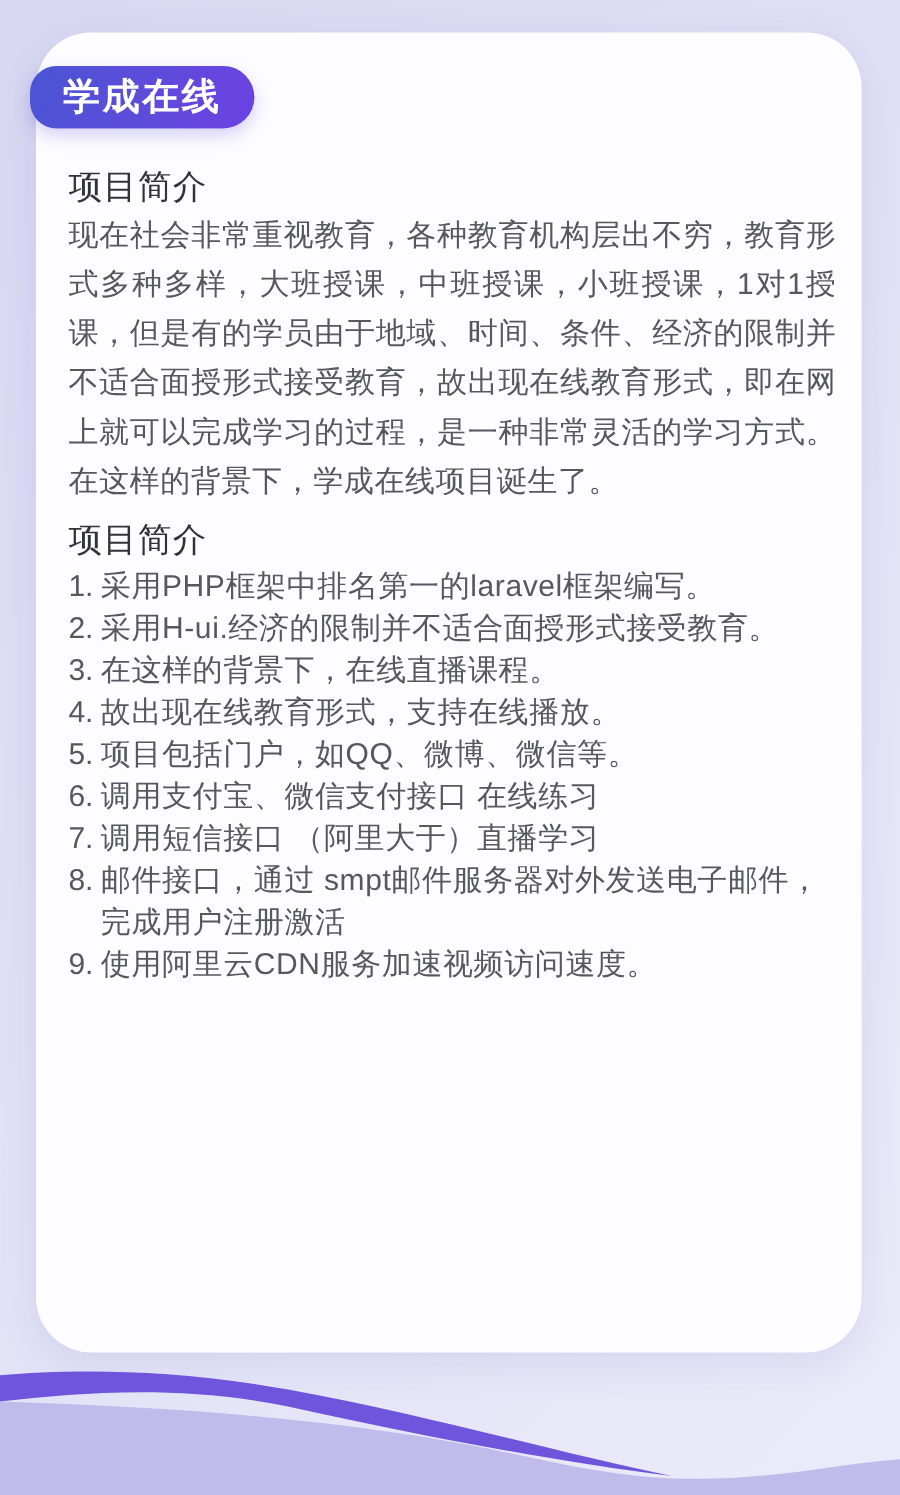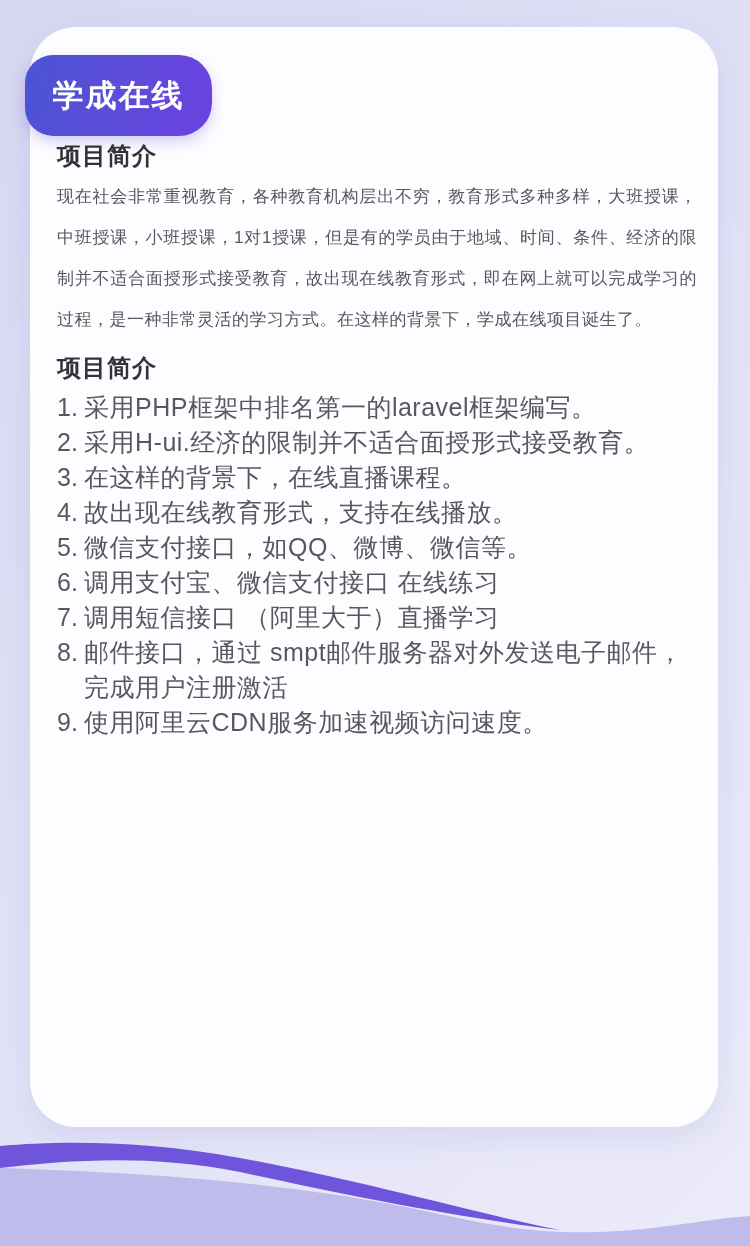--- a/index.html
+++ b/index.html
@@ -10,35 +10,35 @@
   }
   .page{position:absolute;inset:0;}
   
   .card{
     position:absolute;left:30px;top:27px;width:688px;height:1100px;
     background:#fdfdff;border-radius:46px;
     box-shadow:0 10px 30px rgba(110,110,190,0.14);
   }
   
   .badge{
-    position:absolute;left:25px;top:55px;width:187px;height:81px;
+    position:absolute;left:25px;top:55px;width:187px;height:52px;
     border-radius:28px 33px 33px 28px;
     background:linear-gradient(105deg,#4a54d4 0%,#5b4dd9 45%,#6c41e2 100%);
     display:flex;align-items:center;justify-content:center;
     color:#ffffff;font-size:31px;font-weight:bold;letter-spacing:2px;
     box-shadow:0 6px 14px rgba(90,70,210,0.25);
   }
   .content{position:absolute;left:57px;top:140px;width:640px;}
   .section-heading{
-    margin:0 0 4px 0;font-size:24px;line-height:32px;font-weight:bold;
+    margin:0 0 4px 0;font-size:28px;line-height:32px;font-weight:normal;
     color:#32323a;letter-spacing:1px;
   }
   .section-heading.second{margin:4px 0 6px 0;}
   .body-para{
-    margin:0 0 12px 0;font-size:17px;line-height:41px;color:#57575f;
+    margin:0 0 12px 0;font-size:25px;line-height:41px;color:#57575f;
     text-align:justify;letter-spacing:0.5px;
   }
   .feature-list{margin:0;padding:0;list-style:none;font-size:25px;line-height:35px;color:#57575f;}
   .feature-list li{display:flex;}
   .feature-list .num{flex:0 0 27px;}
   .feature-list .txt{flex:1;letter-spacing:0.5px;}
   
   .waves{position:absolute;left:0;bottom:0;width:750px;height:130px;display:block;}
 </style>
 </head>
@@ -73,21 +73,21 @@
         <li>
           <span class="num">3.</span>
           <span class="txt">在这样的背景下，在线直播课程。</span>
         </li>
         <li>
           <span class="num">4.</span>
           <span class="txt">故出现在线教育形式，支持在线播放。</span>
         </li>
         <li>
           <span class="num">5.</span>
-          <span class="txt">微信支付接口，如QQ、微博、微信等。</span>
+          <span class="txt">项目包括门户，如QQ、微博、微信等。</span>
         </li>
         <li>
           <span class="num">6.</span>
           <span class="txt">调用支付宝、微信支付接口 在线练习</span>
         </li>
         <li>
           <span class="num">7.</span>
           <span class="txt">调用短信接口 （阿里大于）直播学习</span>
         </li>
         <li>

